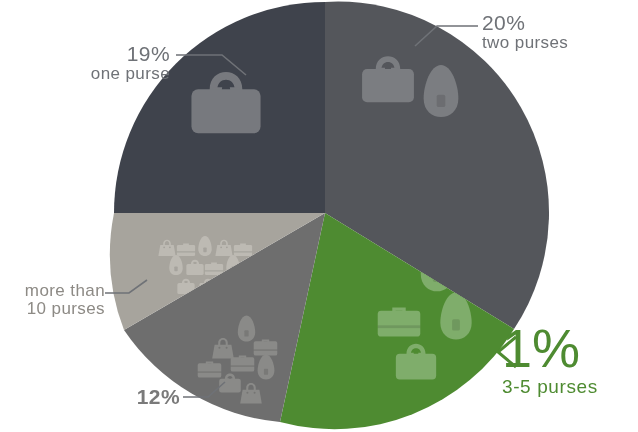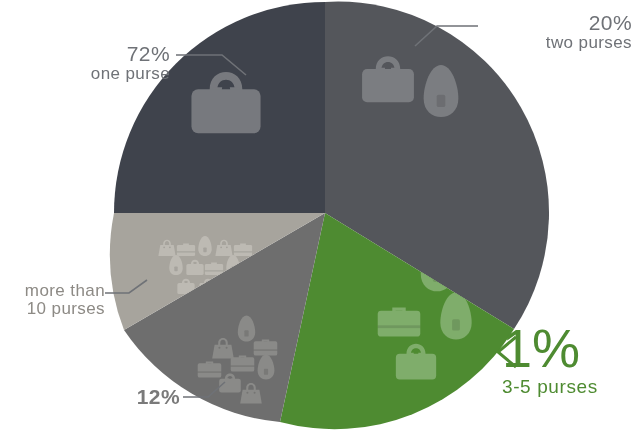--- a/index.html
+++ b/index.html
@@ -8,21 +8,21 @@
     font-family:"Liberation Sans","DejaVu Sans",sans-serif;
     overflow:hidden;position:relative;
   }
   #stage{position:absolute;left:0;top:0;width:638px;height:432px;}
   svg{display:block;position:absolute;left:0;top:0;}
 
   .lbl{position:absolute;line-height:1.06;letter-spacing:0.4px;}
   .pct{font-size:21px;font-weight:400;}
   .sub{font-size:17px;font-weight:400;}
 
-  .lbl-grey .pct,.lbl-grey .sub{color:#6f7277;text-align:right;}
+  .lbl-grey .pct,.lbl-grey .sub{color:#6f7277;}
   .lbl-light .pct,.lbl-light .sub{color:#8d8a85;}
   .lbl-mid .pct,.lbl-mid .sub{color:#7a7a7a;font-weight:bold;}
 
   
   #lbl-25{left:18px;top:43px;width:152px;text-align:right;}
   
   #lbl-20{left:482px;top:12px;width:150px;text-align:left;}
   
   #lbl-10{left:0px;top:282px;width:105px;text-align:right;}
   
@@ -157,21 +157,21 @@
 
       <polyline points="105,293 129,293 147,280"></polyline>
 
       <polyline points="183,397 208,397 225,382"></polyline>
     </g>
 
     <polyline points="516,337 498,352 516,367" fill="none" stroke="#4e8b31" stroke-width="3"></polyline>
   </svg>
 
   <div class="lbl lbl-grey" id="lbl-25">
-    <div class="pct">72%</div>
+    <div class="pct">19%</div>
     <div class="sub">one purse</div>
   </div>
 
   <div class="lbl lbl-grey" id="lbl-20">
     <div class="pct">20%</div>
     <div class="sub">two purses</div>
   </div>
 
   <div class="lbl lbl-light" id="lbl-10">
     <div class="sub">more than</div>

